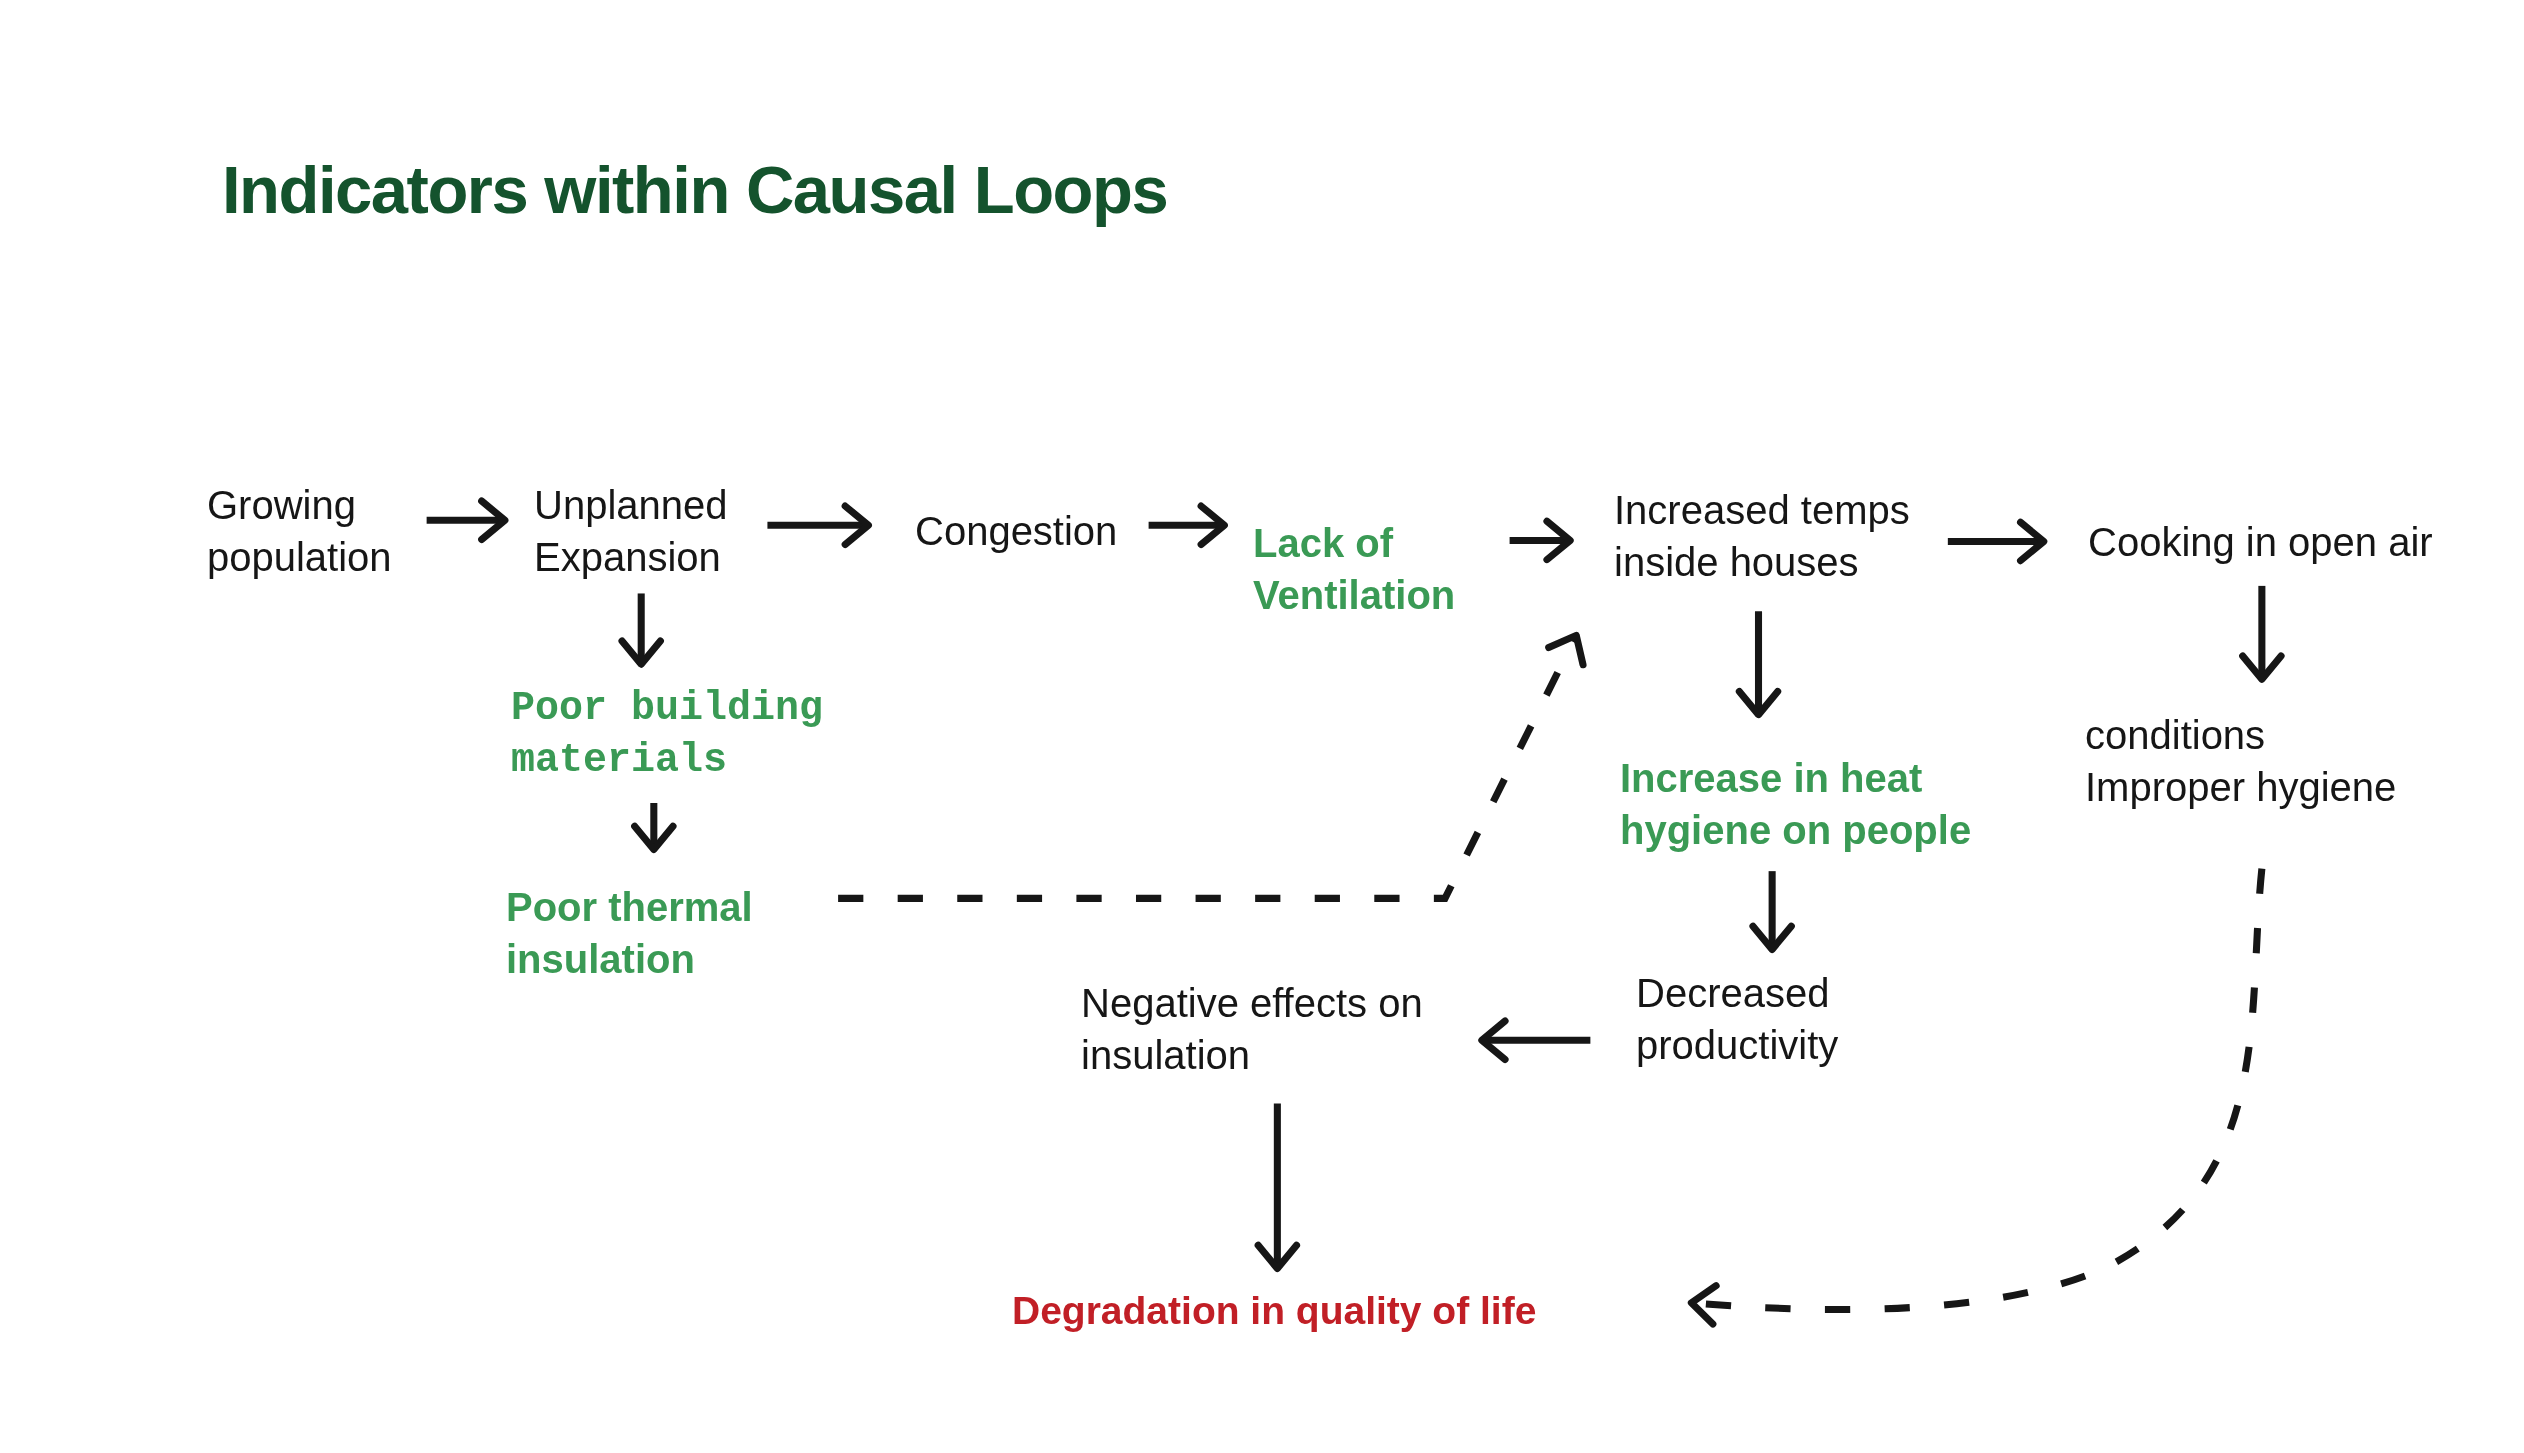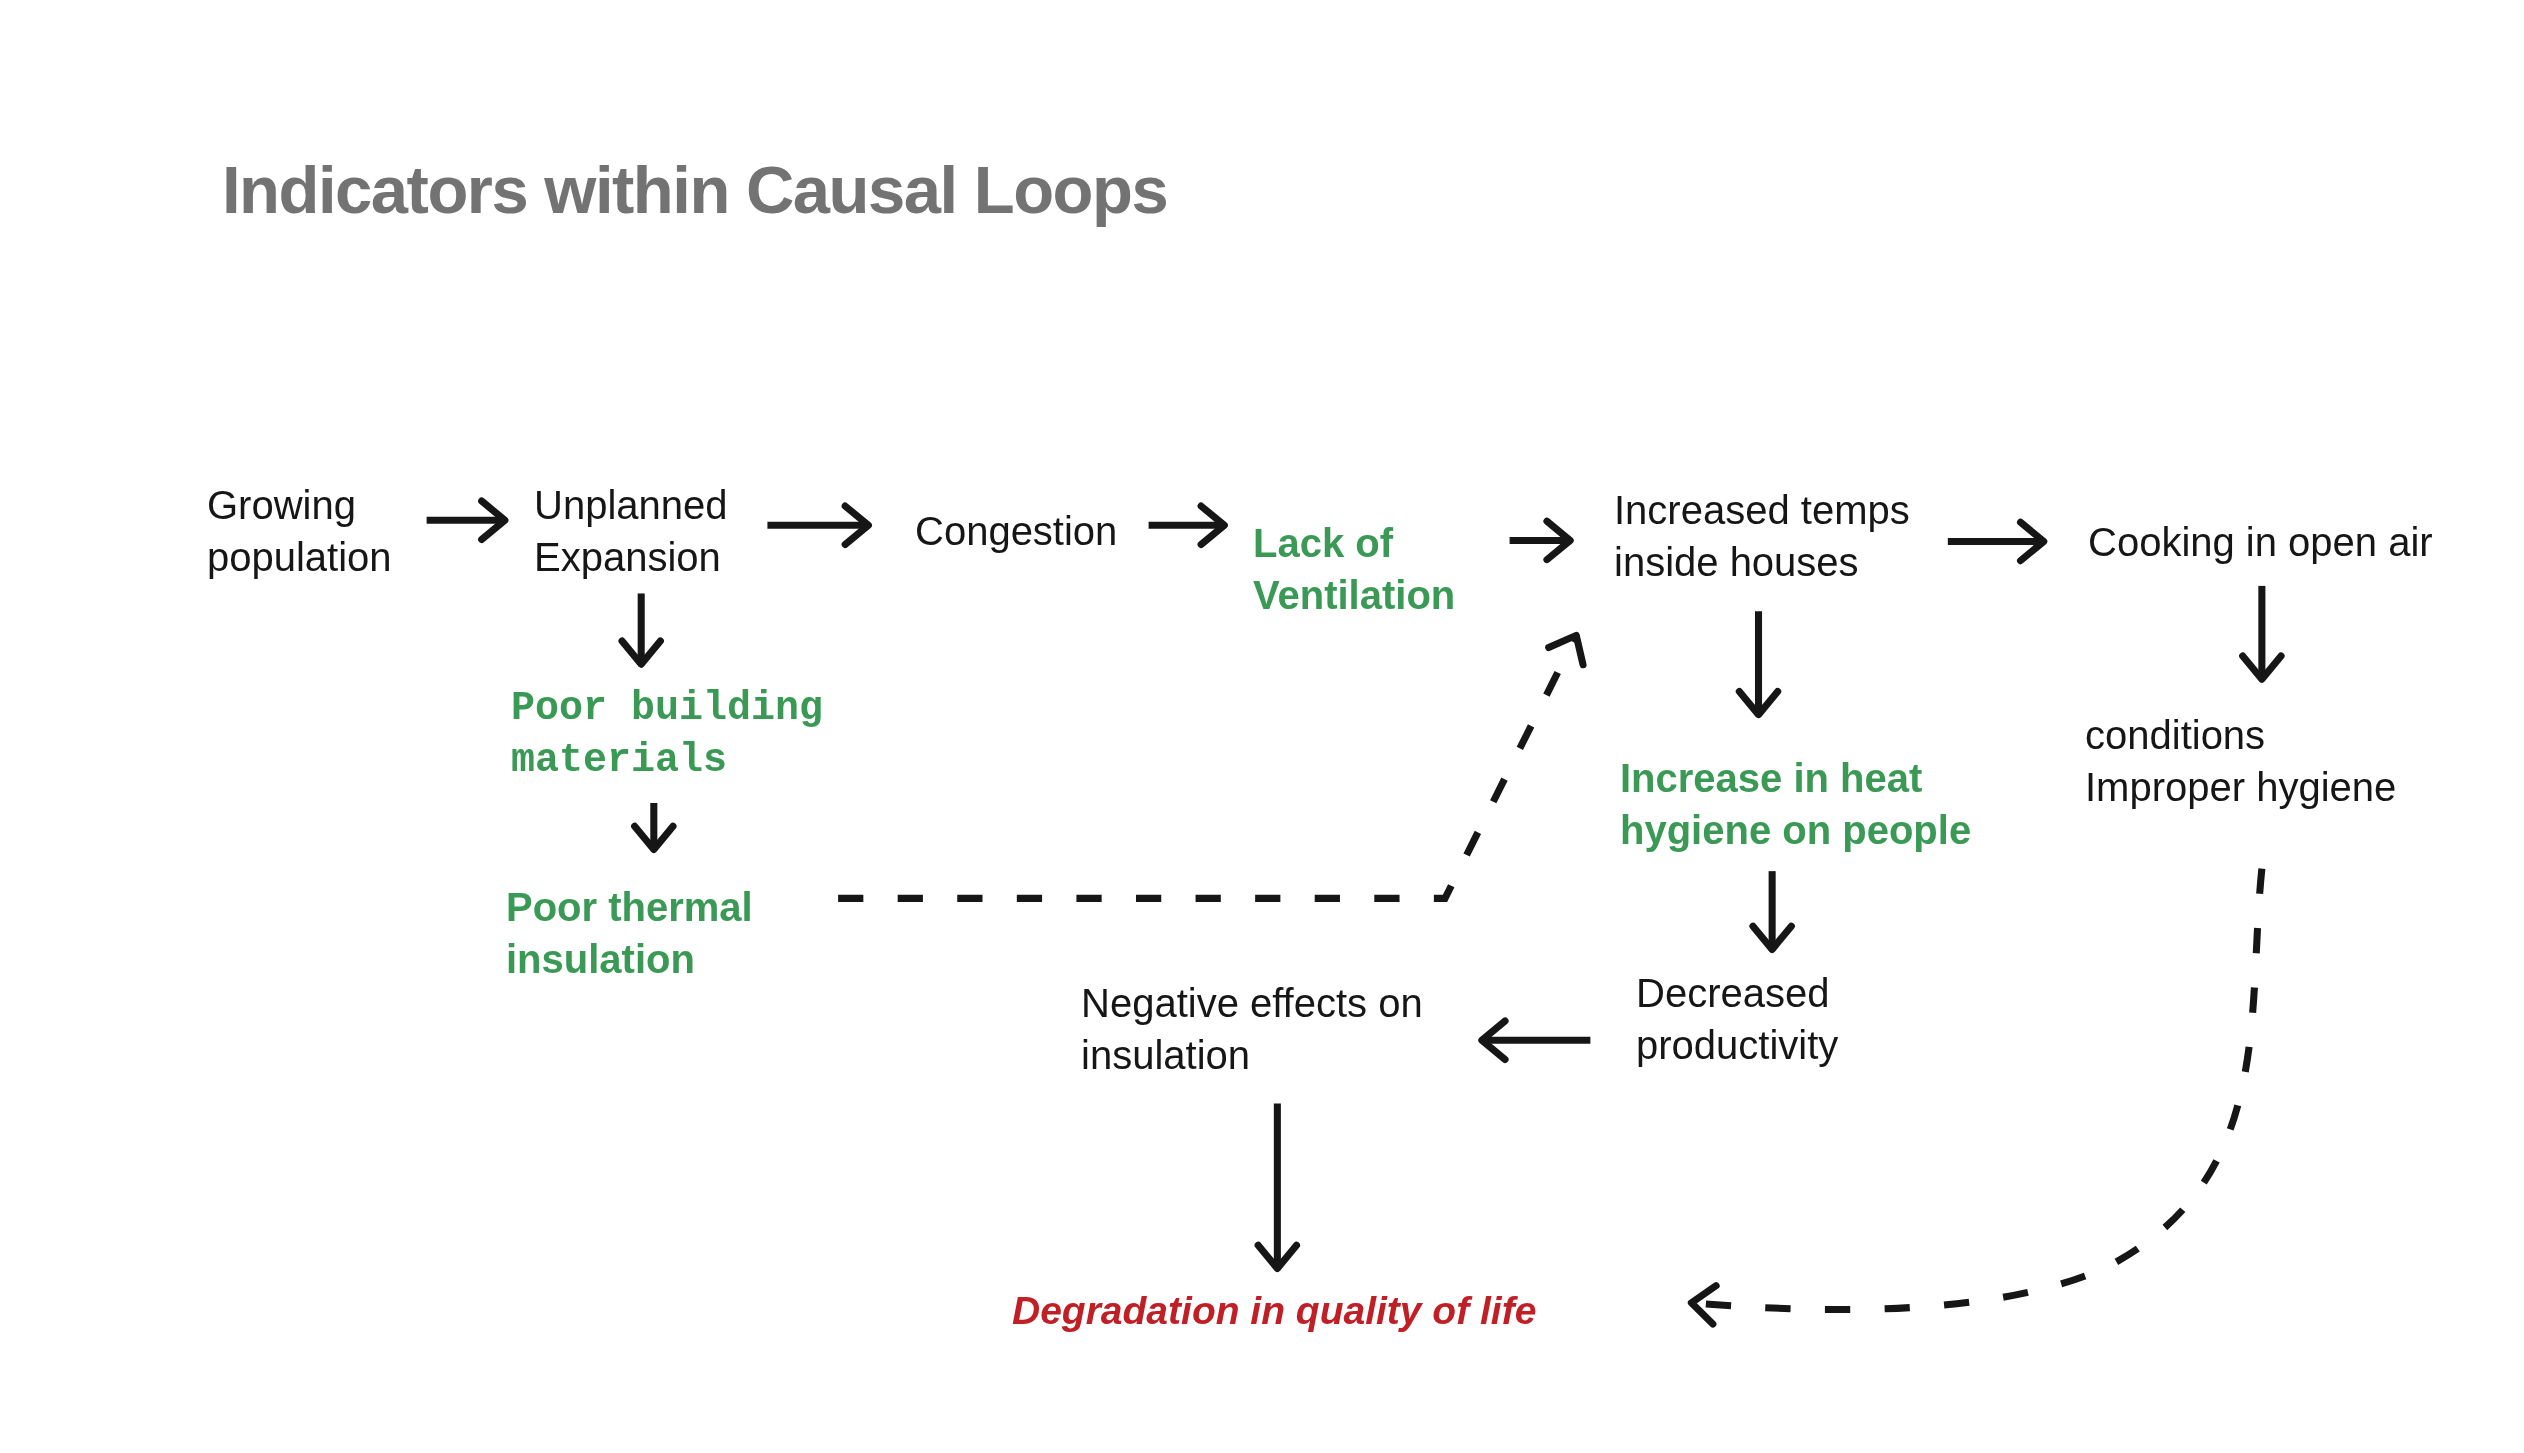--- a/index.html
+++ b/index.html
@@ -9,21 +9,21 @@
     background:#ffffff;
     font-family:"Liberation Sans","DejaVu Sans",sans-serif;
     color:#161616;
     overflow:hidden;
   }
   .title{
     position:absolute;
     font-size:67px;
     font-weight:700;
     letter-spacing:-1.5px;
-    color:#737373;
+    color:#14532d;
     white-space:nowrap;
   }
   .edges{position:absolute;left:0;top:0;width:2585px;height:1454px;}
   .edges path{fill:none;stroke:#161616;stroke-width:14px;}
   .edges path.dashed{stroke-dasharray:50 68;}
   .node{
     position:absolute;
     font-size:40px;
     line-height:52px;
     font-weight:400;
@@ -115,18 +115,18 @@
   <div class="node" style="left:1081px;top:977px">
     <div>Negative effects on</div>
     <div>insulation</div>
   </div>
 
   <div class="node" style="left:2085px;top:709px">
     <div>conditions</div>
     <div>Improper hygiene</div>
   </div>
 
-  <div class="node red" style="left: 1012px; top: 1285px; color: rgb(193, 31, 38); font-style: italic;">
+  <div class="node red" style="left: 1012px; top: 1285px; color: rgb(193, 31, 38);">
     <div>Degradation in quality of life</div>
   </div>
 
 </div>
 
 
 </body></html>

